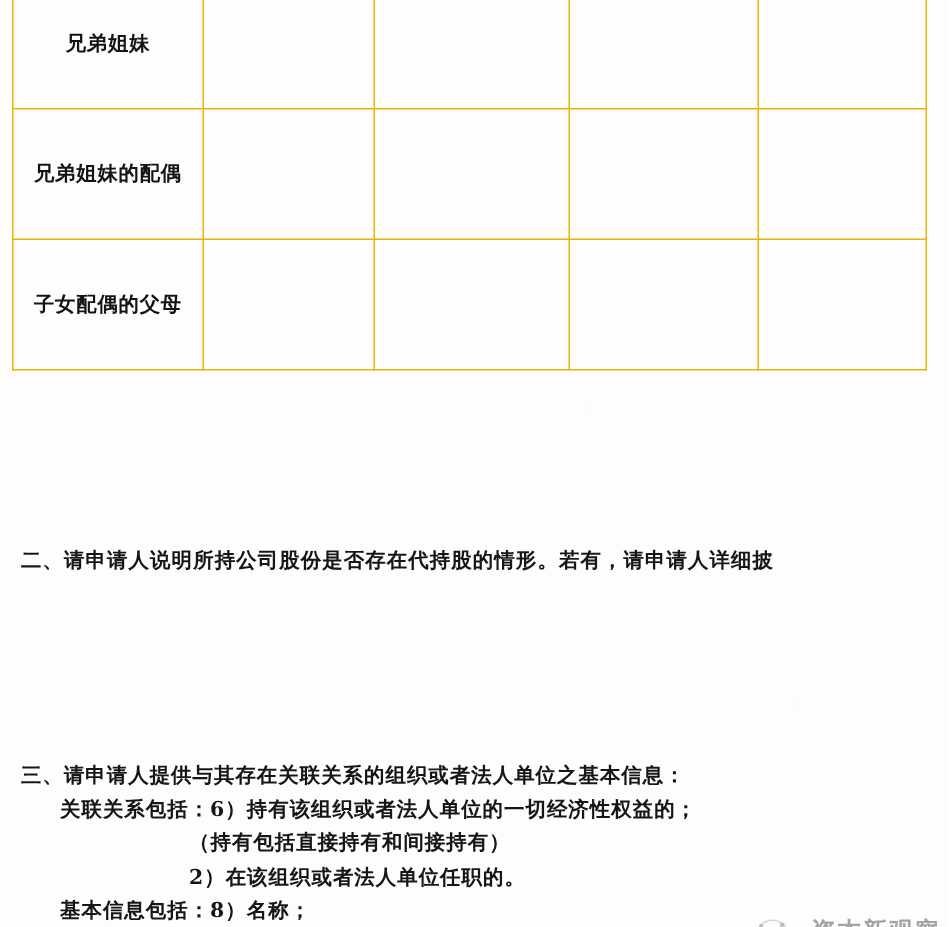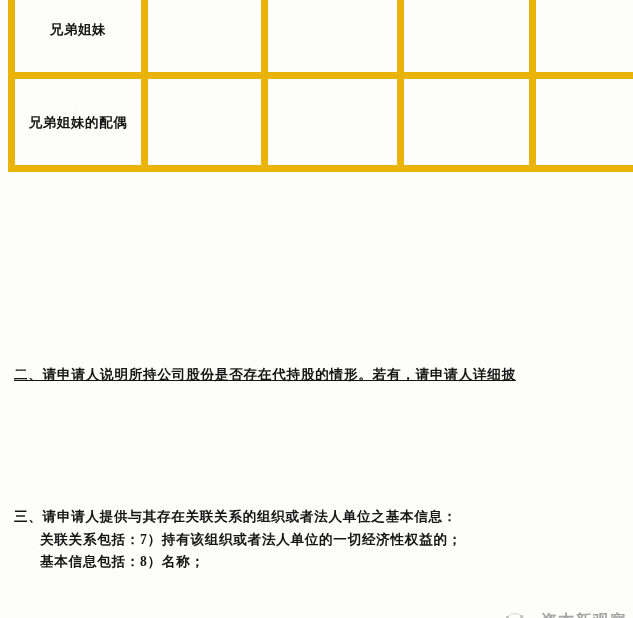--- a/index.html
+++ b/index.html
@@ -33,21 +33,21 @@
   
   .kin-table {
     position: absolute;
     left: 8px;
     top: -14px;
     width: 590px;
     border-collapse: collapse;
     table-layout: fixed;
   }
   .kin-table td {
-    border: 7px solid #eab308;
+    border: 1px solid #eab308;
     padding: 0;
     height: 86px;
     vertical-align: middle;
     background: transparent;
   }
   .kin-table td.label-cell {
     width: 112px;
     text-align: center;
     padding: 0 7px;
     font-size: 13.5px;
@@ -77,34 +77,32 @@
 
   .section-two {
     left: 14px;
     top: 362px;
     width: 600px;
   }
   .section-two .ln {
     font-size: 13.6px;
     line-height: 24px;
     letter-spacing: 0.75px;
-    text-decoration: underline;
   }
   .section-two .ln.ln2 { letter-spacing: 0.8px; }
 
   .section-three {
     left: 14px;
     top: 506px;
     width: 610px;
   }
   .section-three .ln {
     font-size: 13.6px;
     line-height: 22.5px;
     letter-spacing: 0.7px;
-    font-family: Liberation Serif, serif;
   }
   .section-three .ln.indent-1 { padding-left: 26px; }
   .section-three .ln.indent-2 { padding-left: 112px; }
   .section-three .ln.indent-3 { padding-left: 112px; }
 
   
   .watermark {
     position: absolute;
     left: 502px;
     top: 576px;
@@ -170,30 +168,39 @@
       <td class="blank-cell col-d"></td>
       <td class="blank-cell col-e"></td>
     </tr>
     <tr>
       <td class="label-cell">兄弟姐妹的配偶</td>
       <td class="blank-cell col-b"></td>
       <td class="blank-cell col-c"></td>
       <td class="blank-cell col-d"></td>
       <td class="blank-cell col-e"></td>
     </tr>
+    <tr>
+      <td class="label-cell">子女配偶的父母</td>
+      <td class="blank-cell col-b"></td>
+      <td class="blank-cell col-c"></td>
+      <td class="blank-cell col-d"></td>
+      <td class="blank-cell col-e"></td>
+    </tr>
   </tbody>
 </table>
 
 <div class="doc-text section-two">
   <div class="ln ln1">二、请申请人说明所持公司股份是否存在代持股的情形。若有，请申请人详细披</div>
 </div>
 
 <div class="doc-text section-three">
   <div class="ln">三、请申请人提供与其存在关联关系的组织或者法人单位之基本信息：</div>
-  <div class="ln indent-1">关联关系包括：7）持有该组织或者法人单位的一切经济性权益的；</div>
+  <div class="ln indent-1">关联关系包括：6）持有该组织或者法人单位的一切经济性权益的；</div>
+  <div class="ln indent-2">（持有包括直接持有和间接持有）</div>
+  <div class="ln indent-3">2）在该组织或者法人单位任职的。</div>
   <div class="ln indent-1">基本信息包括：8）名称；</div>
 </div>
 
 <div class="watermark">
   <div class="wm-logo">
     <div class="ring"></div>
     <div class="blob"></div>
     <div class="dot-a"></div>
     <div class="dot-b"></div>
   </div>

